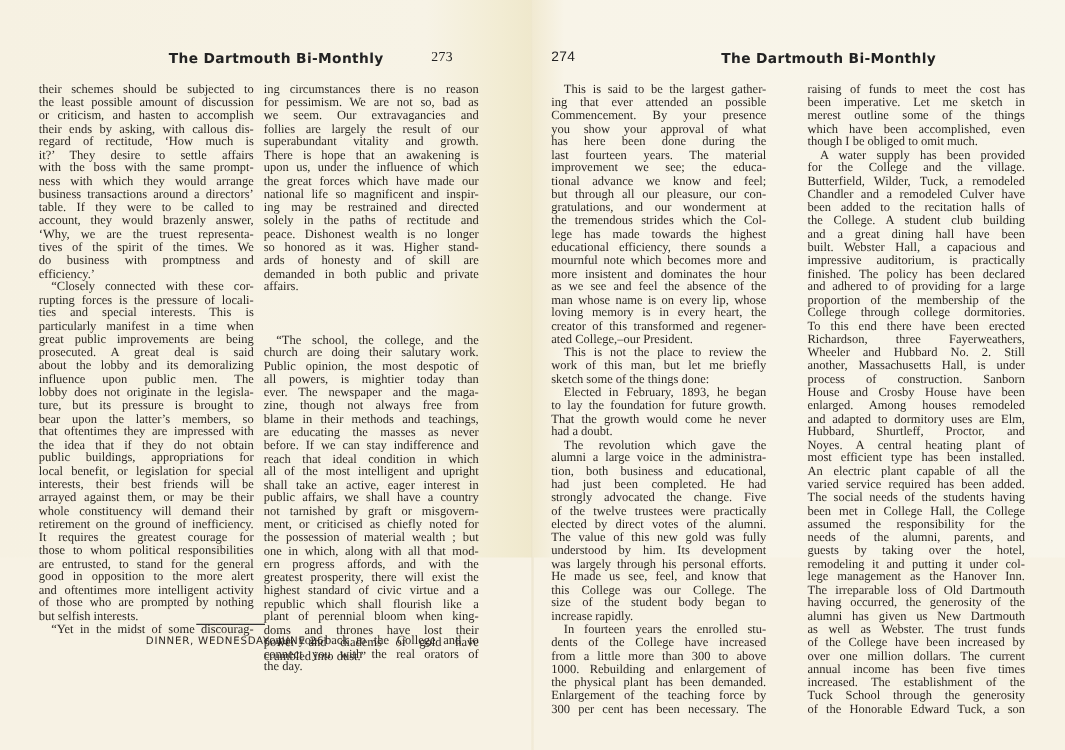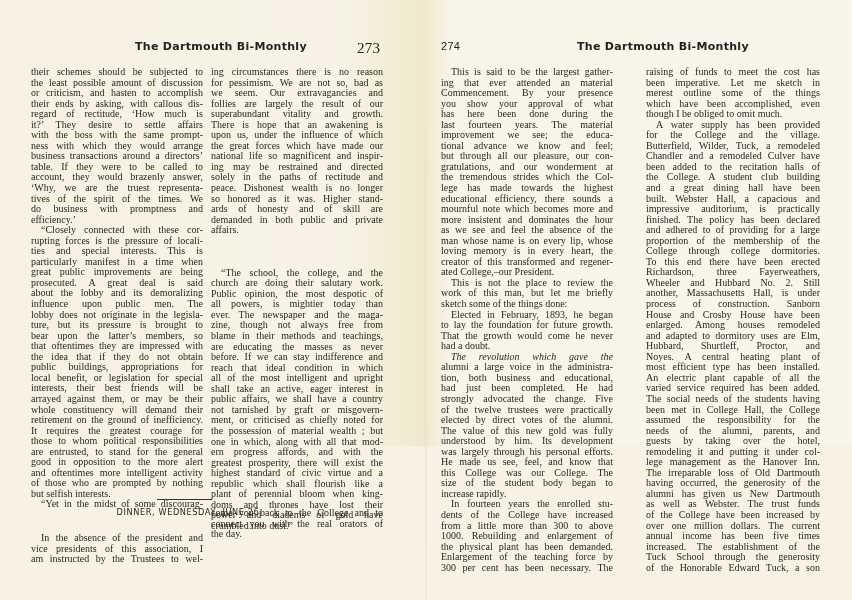--- a/index.html
+++ b/index.html
@@ -15,21 +15,21 @@
   .page.left { background:linear-gradient(to right,#f6f1e2 0%,#f7f3e6 80%,#f2ecd3 94%,#efe8cc 100%); }
   .page.right { background:linear-gradient(to right,#f1ead2 0%,#f8f4e8 6%,#f8f5ea 100%); }
   .gutter { position:absolute; left:425px; top:0; width:2px; height:600px; background:linear-gradient(#eee6cf,#e3dbc2,#eee6cf); opacity:0.6; }
 
   .running-head {
     position:absolute; top:40px; font-size:11px; font-weight:bold;
     letter-spacing:0.3px; color:#222;
     font-family:"DejaVu Sans","Liberation Sans",sans-serif;
   }
   .left .running-head.title { left:135px; }
-  .left .running-head.pnum { left:357px; font-family:"Liberation Serif",serif; font-weight:normal; font-size:15px; }
+  .left .running-head.pnum { left:345px; font-family:"Liberation Serif",serif; font-weight:normal; font-size:11px; }
   .right .running-head.title { left:151px; }
   .right .running-head.pnum { left:15px; font-family:Liberation Sans, sans-serif; font-weight:normal; font-size:11px; }
 
   .col {
     position:absolute; width:172px;
     font-size:10px; line-height:10.55px;
     text-align:justify; text-align-last:left;
   }
   .col .line { display:block; text-align:justify; text-align-last:justify; white-space:nowrap; }
   .col .line.last { text-align-last:left; }
@@ -142,41 +142,36 @@
         <span class="line">doms and thrones have lost their</span>
         <span class="line">power and diadems of gold have</span>
         <span class="line last">crumbled into dust.”</span>
       </div>
 
     <div class="rule"></div>
     <div class="speech-head">
       <div>DINNER, WEDNESDAY, JUNE 26</div>
     </div>
 
-    <div class="col c3">
-        <span class="line" style="padding-left: 10px;">In the absence of the president and</span>
-        <span class="line">vice presidents of this association, I</span>
-        <span class="line">am instructed by the Trustees to wel-</span>
-      </div>
     <div class="col c4">
         <span class="line">come you back to the College and to</span>
         <span class="line">connect you with the real orators of</span>
         <span class="line last">the day.</span>
       </div>
   </div>
 
   <div class="gutter"></div>
 
   <div class="page right">
     <div class="running-head pnum">274</div>
     <div class="running-head title">The Dartmouth Bi-Monthly</div>
 
     <div class="col c1">
         <span class="line" style="padding-left: 10px;">This is said to be the largest gather-</span>
-        <span class="line">ing that ever attended an material</span>
+        <span class="line">ing that ever attended an possible</span>
         <span class="line">Commencement. By your presence</span>
         <span class="line">you show your approval of what</span>
         <span class="line">has here been done during the</span>
         <span class="line">last fourteen years. The material</span>
         <span class="line">improvement we see; the educa-</span>
         <span class="line">tional advance we know and feel;</span>
         <span class="line">but through all our pleasure, our con-</span>
         <span class="line">gratulations, and our wonderment at</span>
         <span class="line">the tremendous strides which the Col-</span>
         <span class="line">lege has made towards the highest</span>
@@ -188,21 +183,21 @@
         <span class="line">loving memory is in every heart, the</span>
         <span class="line">creator of this transformed and regener-</span>
         <span class="line last">ated College,–our President.</span>
         <span class="line" style="padding-left: 10px;">This is not the place to review the</span>
         <span class="line">work of this man, but let me briefly</span>
         <span class="line last">sketch some of the things done:</span>
         <span class="line" style="padding-left: 10px;">Elected in February, 1893, he began</span>
         <span class="line">to lay the foundation for future growth.</span>
         <span class="line">That the growth would come he never</span>
         <span class="line last">had a doubt.</span>
-        <span class="line" style="padding-left: 10px; font-style: italic;">The revolution which gave the</span>
+        <span class="line" style="padding-left: 10px;">The revolution which gave the</span>
         <span class="line">alumni a large voice in the administra-</span>
         <span class="line">tion, both business and educational,</span>
         <span class="line">had just been completed. He had</span>
         <span class="line">strongly advocated the change. Five</span>
         <span class="line">of the twelve trustees were practically</span>
         <span class="line">elected by direct votes of the alumni.</span>
         <span class="line">The value of this new gold was fully</span>
         <span class="line">understood by him. Its development</span>
         <span class="line">was largely through his personal efforts.</span>
         <span class="line">He made us see, feel, and know that</span>

